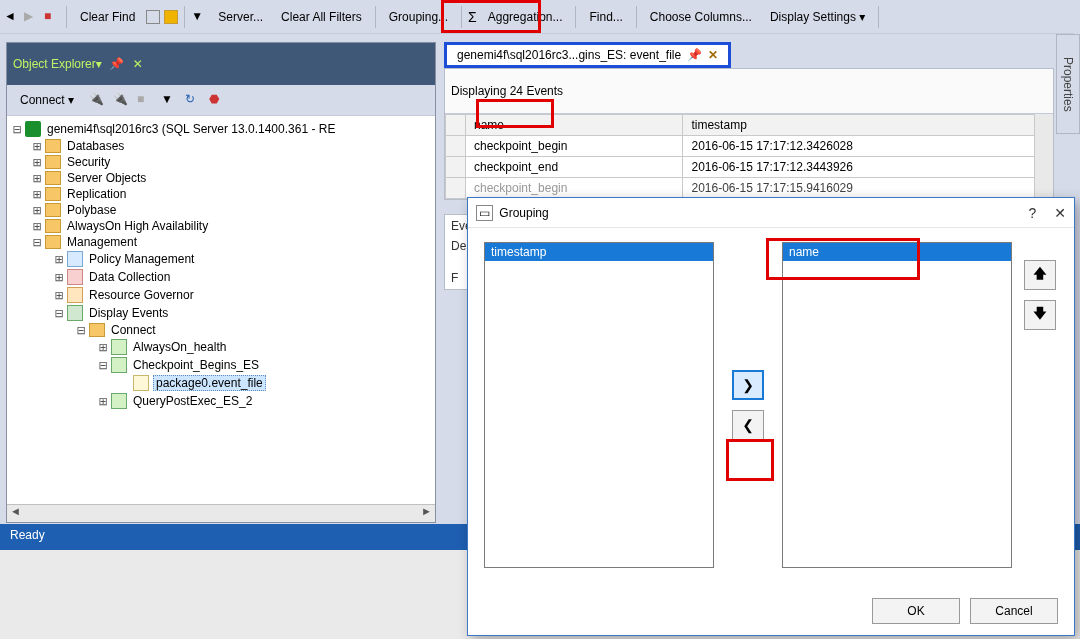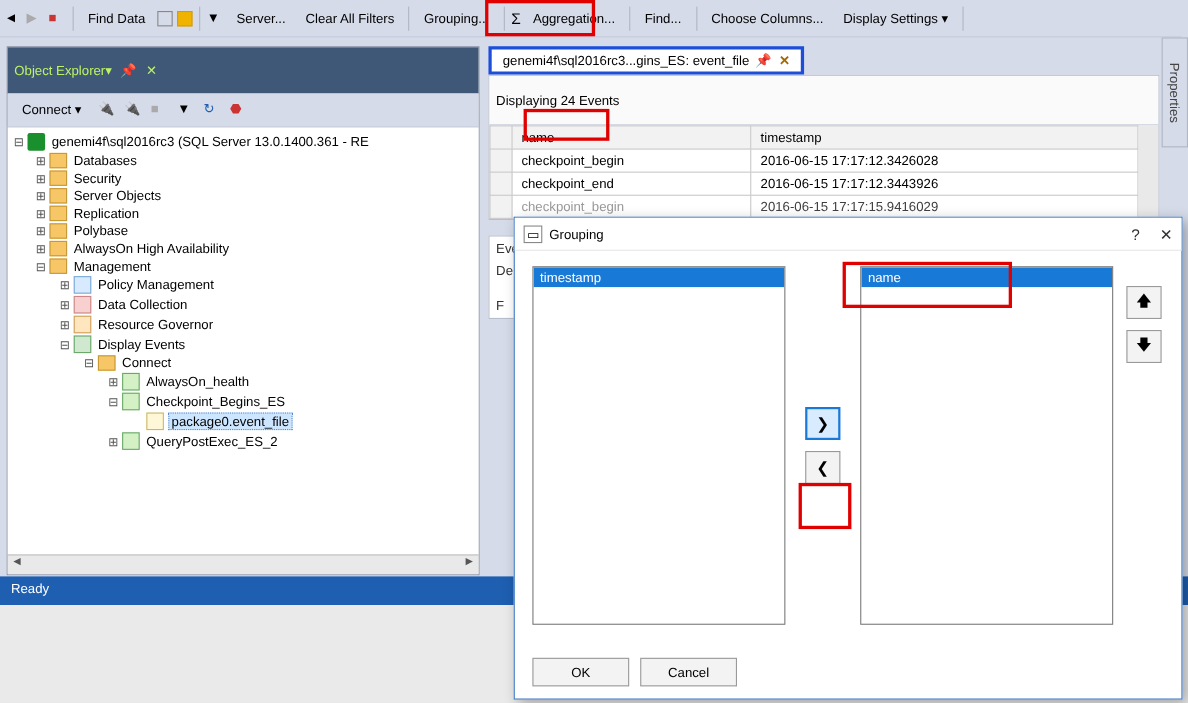--- a/index.html
+++ b/index.html
@@ -52,39 +52,39 @@
   .dlg-title .right span { cursor:default; }
   .dlg-body { flex:1; padding:14px 16px; position:relative; }
   .columns-area { display:flex; gap:10px; height:326px; }
   .col { flex:1; display:flex; flex-direction:column; }
   .listbox { flex:1; border:1px solid #7a7a7a; background:#fff; overflow:auto; }
   .li-item { padding:2px 6px; }
   .li-sel { background:#1979d6; color:#fff; }
   .mid-btns { width:48px; display:flex; flex-direction:column; align-items:center; justify-content:center; gap:10px; }
   .arrow-btn { width:32px; height:30px; border:1px solid #999; background:#f3f3f3; display:flex; align-items:center; justify-content:center; font-size:14px; }
   .side-btns { width:36px; display:flex; flex-direction:column; align-items:center; gap:10px; padding-top:18px; }
-  .dlg-footer { height:48px; display:flex; align-items:center; gap:10px; padding:0 16px; }
+  .dlg-footer { height:48px; display:flex; justify-content:flex-end; align-items:center; gap:10px; padding:0 16px; }
   .btn { width:88px; height:26px; border:1px solid #999; background:#f3f3f3; font-size:12px; }
 
   
   .rb-groupon { position:absolute; border:3px solid #e00000; left:298px; top:10px; width:154px; height:42px; pointer-events:none; }
   .rb-mid { position:absolute; border:3px solid #e00000; left:258px; top:211px; width:48px; height:42px; pointer-events:none; }
 
   .rb-toolbar-grouping { position:absolute; left:441px; top:0px; width:100px; height:33px; border:3px solid #e00000; pointer-events:none; }
   .rb-namecol { position:absolute; left:476px; top:99px; width:78px; height:29px; border:3px solid #e00000; pointer-events:none; }
 </style>
 </head>
 <body>
 
 <div class="toolbar">
   <span class="tb-icon">◄</span>
   <span class="tb-icon" style="color:#aaa;">▶</span>
   <span class="tb-icon" style="color:#c33;">■</span>
   <div class="tb-sep"></div>
-  <span class="tb-btn">Find Data</span>
+  <span class="tb-btn">Clear Find</span>
   <span class="tb-icon" style="border:1px solid #888;width:14px;height:14px;"></span>
   <span class="tb-icon" style="background:#f0b400;border:1px solid #c89a36;width:14px;height:14px;"></span>
   <div class="tb-sep"></div>
   <span class="tb-icon">▼</span>
   <span class="tb-btn">Server...</span>
   <span class="tb-btn">Clear All Filters</span>
   <div class="tb-sep"></div>
   <span class="tb-btn">Grouping...</span>
   <div class="tb-sep"></div>
   <span style="font-size:14px;">Σ</span>

